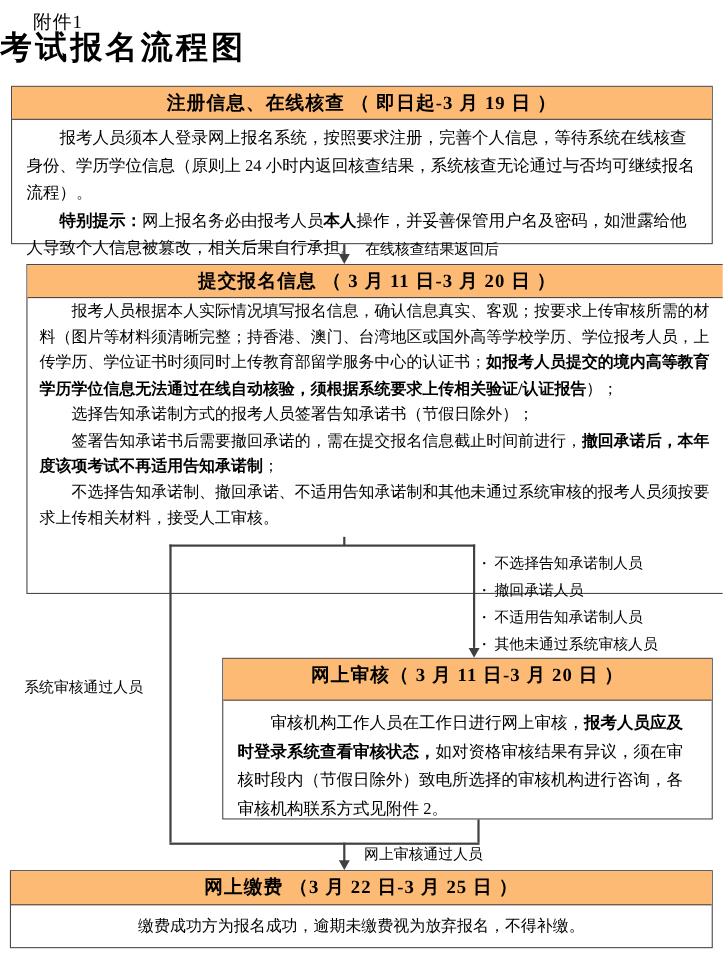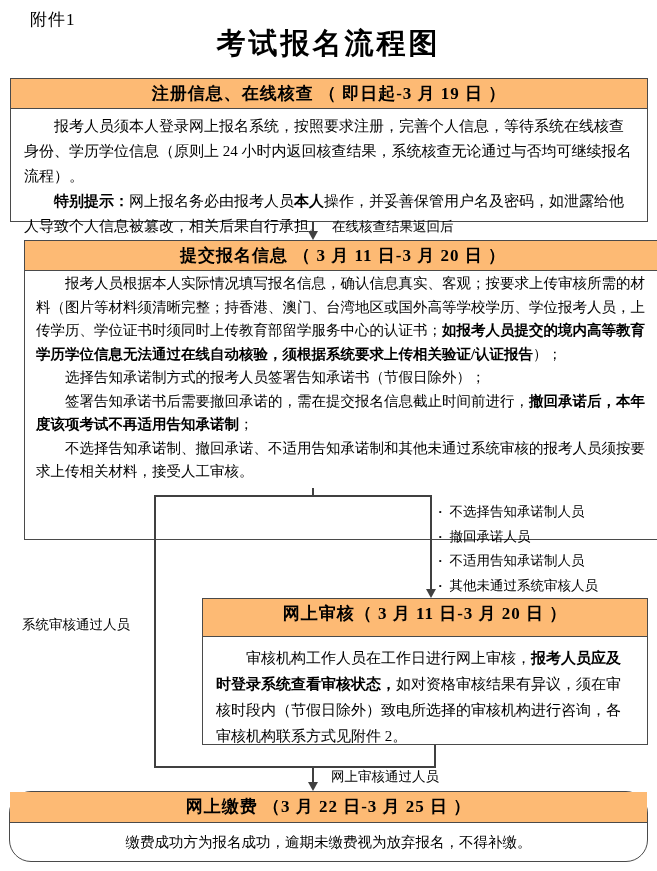--- a/index.html
+++ b/index.html
@@ -10,21 +10,21 @@
     color:#000;
   }
   .page { position:relative; width:657px; height:871px; background:#fff; overflow:hidden; }
 
   .attachment {
     position:absolute; left:30px; top:8px;
     font-size:17px; letter-spacing:1px;
   }
   .page-title {
     position:absolute; left:0; top:24px; width:100%;
-    margin:0; text-align:center;
+    margin:0; 
     font-family:"Liberation Sans", sans-serif;
     font-size:29px; font-weight:bold; letter-spacing:3px;
   }
 
   .box {
     position:absolute; box-sizing:border-box;
     border:1px solid #4a4a4a; background:#fff;
   }
   .box-header {
     box-sizing:border-box;
@@ -43,21 +43,21 @@
   #box-register .box-body   { padding:5px 13px 0; font-size:15px; line-height:25px; }
 
   #box-submit { left:24px; top:240px; width:638px; height:300px; }
   #box-submit .box-header { height:30px; line-height:29px; }
   #box-submit .box-body   { padding:1px 11px 0; font-size:14.5px; line-height:23.5px; }
 
   #box-review { left:202px; top:598px; width:446px; height:147px; }
   #box-review .box-header { height:38px; line-height:30px; }
   #box-review .box-body   { padding:8px 13px 0; font-size:15px; line-height:26px;font-family:Liberation Serif, serif; }
 
-  #box-payment { left:9px; top:791px; width:639px; height:71px;border-radius:22px; }
+  #box-payment { left:9px; top:791px; width:639px; height:71px; }
   #box-payment .box-header { height:31px; line-height:30px; }
   #box-payment .box-body   { font-size:14.5px; line-height:38px; text-align:center; }
   #box-payment .box-body p { text-indent:0; }
 
   .vline { position:absolute; width:0; border-left:2px solid #404040; }
   .hline { position:absolute; height:0; border-top:2px solid #404040; }
   .arrow-down {
     position:absolute; width:0; height:0;
     border-left:5px solid transparent;
     border-right:5px solid transparent;

